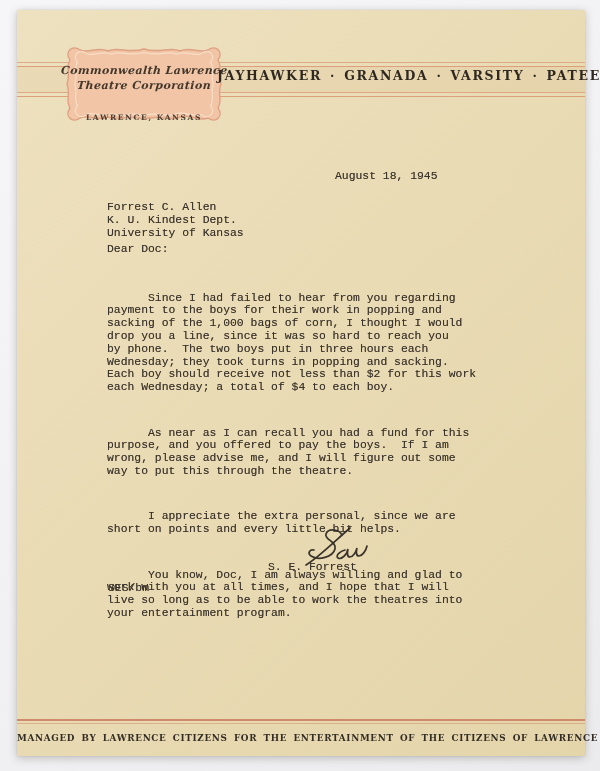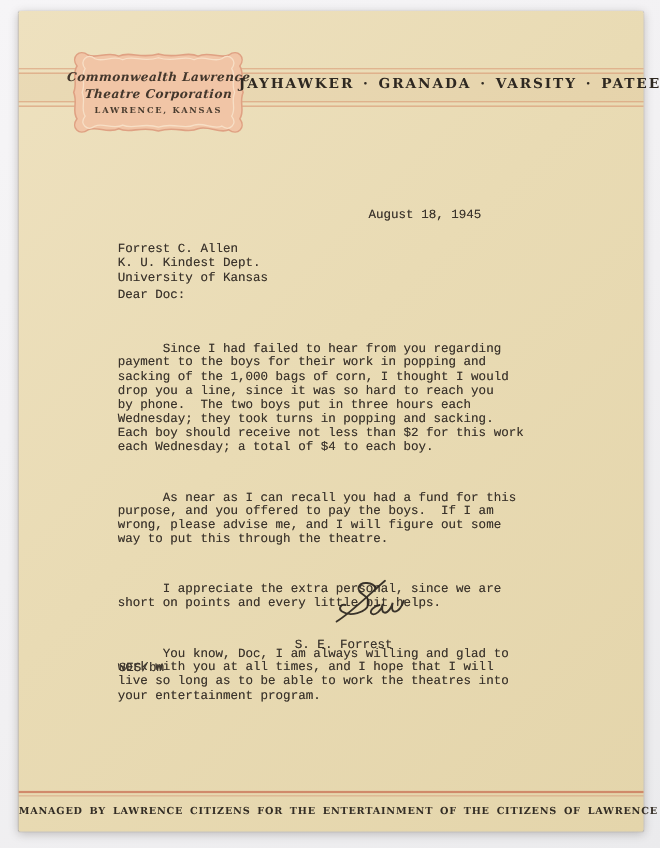--- a/index.html
+++ b/index.html
@@ -72,21 +72,21 @@
     font-style: italic;
     font-weight: bold;
     font-size: 11px;
     line-height: 15px;
     color: #43372c;
     letter-spacing: 0.4px;
     transform: skewX(-4deg);
     white-space: nowrap;
   }
   .badge-city {
-    margin-top: 3px;
+    margin-top: 20px;
     font-family: "DejaVu Serif", "Liberation Serif", serif;
     font-weight: bold;
     font-size: 7.5px;
     letter-spacing: 1.6px;
     color: #4a3c2f;
     white-space: nowrap;
   }
   .theatres {
     position: absolute;
     left: 224px;
@@ -106,21 +106,20 @@
   }
   
   .typew {
     position: absolute;
     font-family: "Liberation Mono", "DejaVu Sans Mono", monospace;
     font-size: 11.4px;
     line-height: 12.8px;
     color: #3a332b;
     white-space: pre-wrap;
     text-shadow: 0 0 0.5px rgba(58,51,43,0.55);
-    margin-top: 20px;
   }
   .date-line   { left: 318px; top: 160px; }
   .recipient   { left: 90px;  top: 191px; }
   .salutation  { left: 90px;  top: 233px; }
   .body-block  { left: 90px;  top: 256px; width: 384px; }
   .body-block .para { margin: 0 0 7px 0; }
   .closing     { left: 253px; top: 506px; }
   .signer      { left: 251px; top: 551px; }
   .initials    { left: 91px;  top: 572px; }
   .signature {

